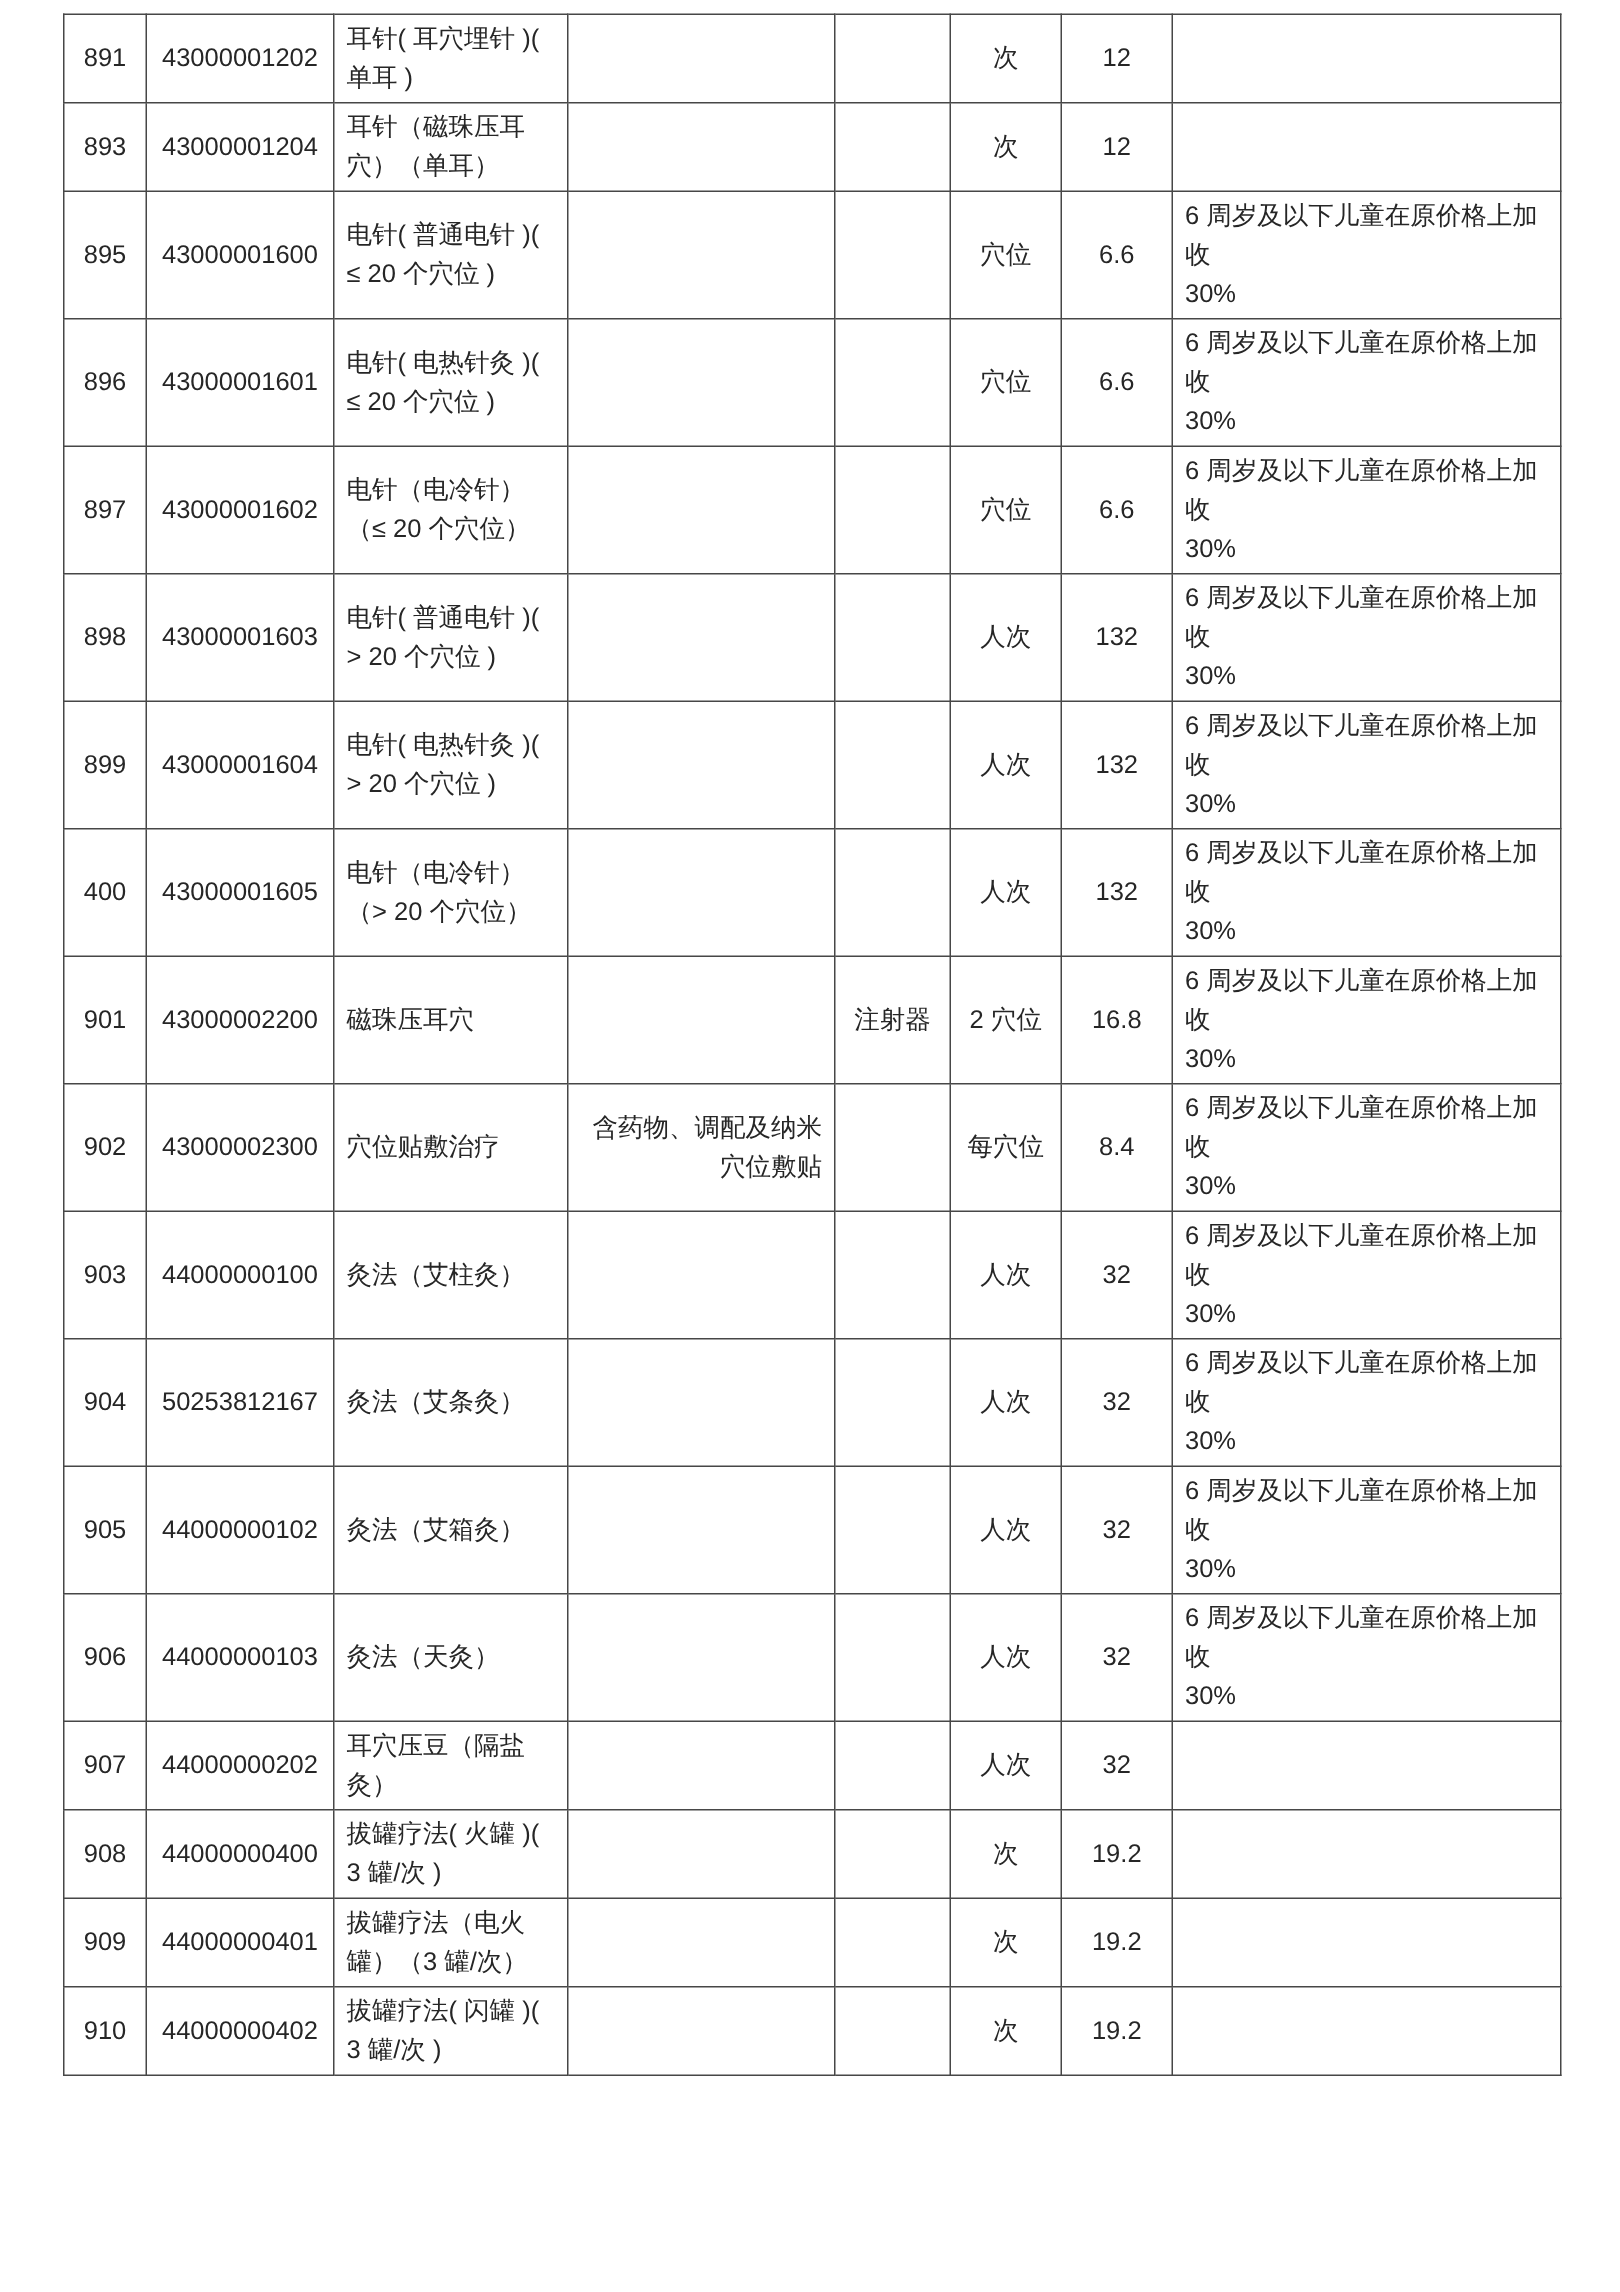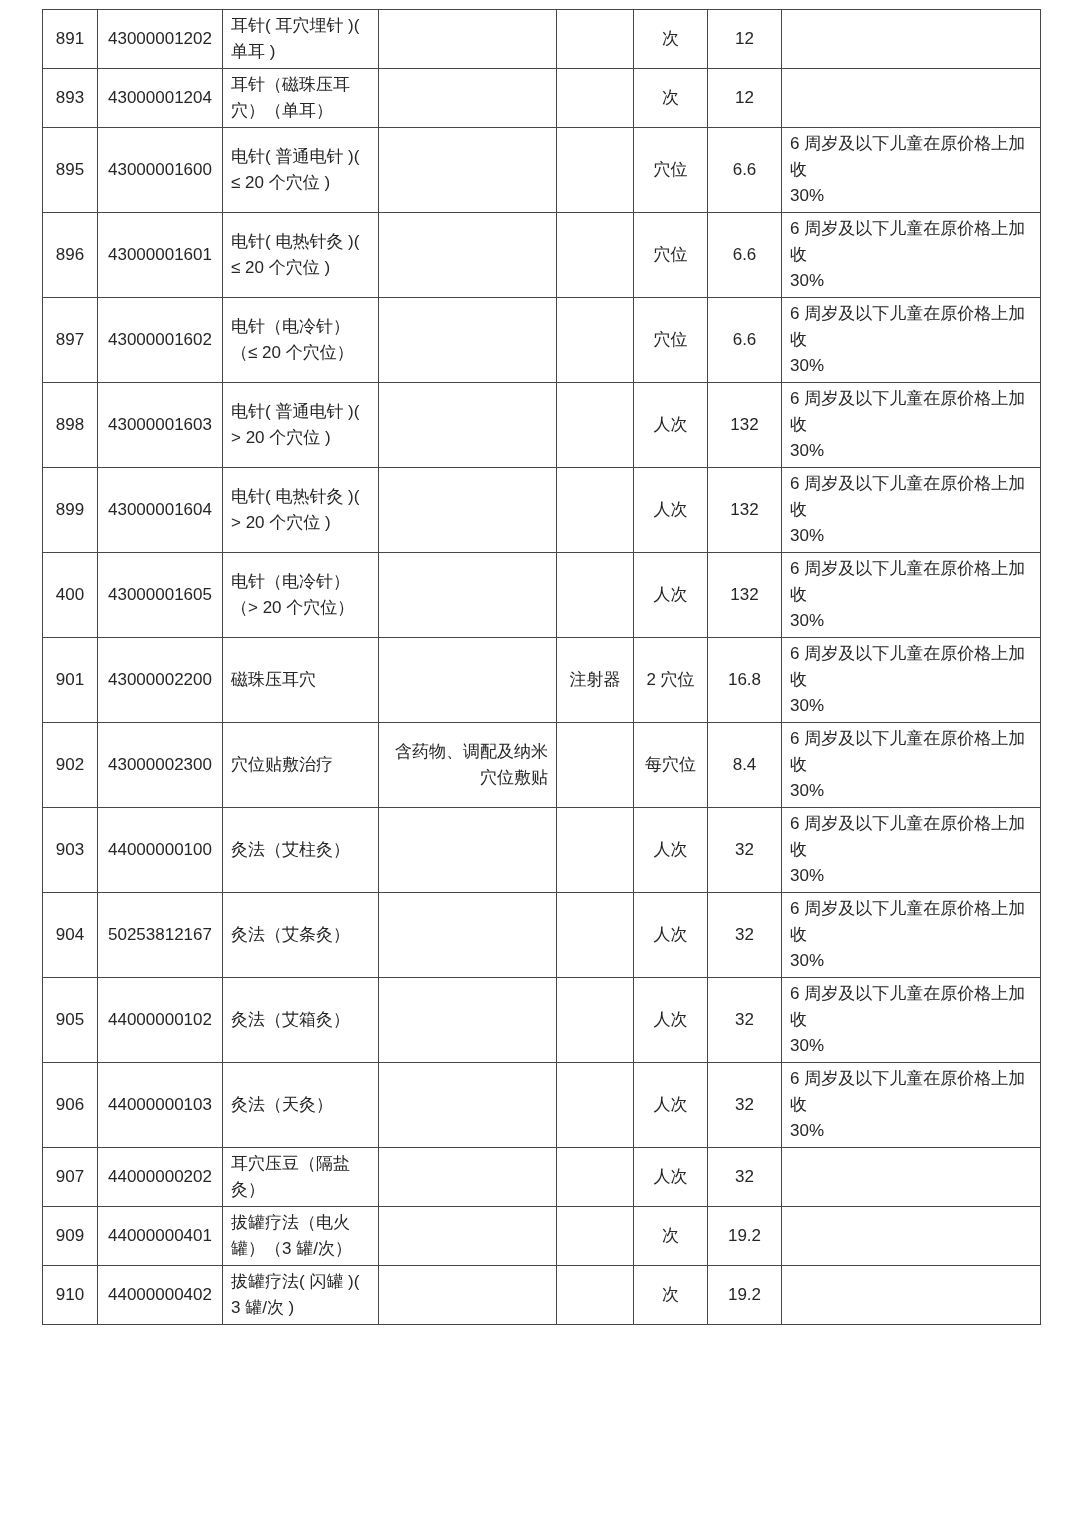--- a/index.html
+++ b/index.html
@@ -230,20 +230,30 @@
           <td class="c-seq">907</td>
           <td class="c-code">44000000202</td>
           <td class="c-name">耳穴压豆（隔盐灸）</td>
           <td class="c-desc"></td>
           <td class="c-excl"></td>
           <td class="c-unit">人次</td>
           <td class="c-price">32</td>
           <td class="c-note"></td>
         </tr>
         <tr>
+          <td class="c-seq">908</td>
+          <td class="c-code">44000000400</td>
+          <td class="c-name">拔罐疗法( 火罐 )( 3 罐/次 )</td>
+          <td class="c-desc"></td>
+          <td class="c-excl"></td>
+          <td class="c-unit">次</td>
+          <td class="c-price">19.2</td>
+          <td class="c-note"></td>
+        </tr>
+        <tr>
           <td class="c-seq">909</td>
           <td class="c-code">44000000401</td>
           <td class="c-name">拔罐疗法（电火罐）（3 罐/次）</td>
           <td class="c-desc"></td>
           <td class="c-excl"></td>
           <td class="c-unit">次</td>
           <td class="c-price">19.2</td>
           <td class="c-note"></td>
         </tr>
         <tr>

